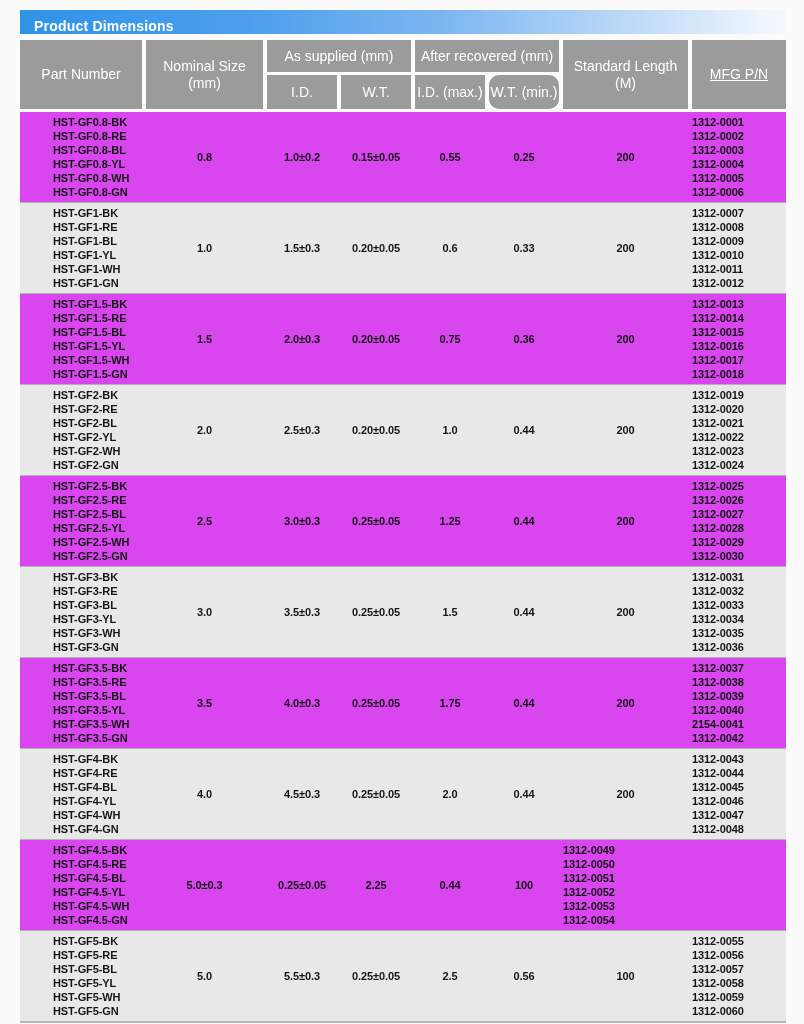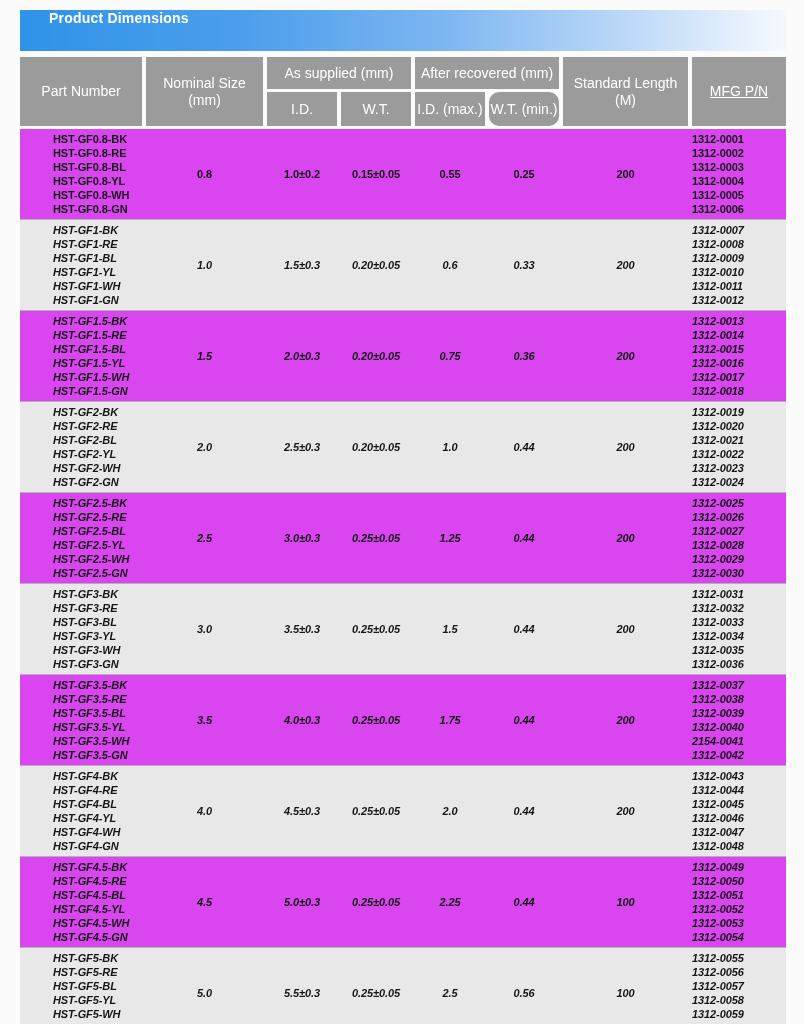--- a/index.html
+++ b/index.html
@@ -6,25 +6,25 @@
   html,body { width:804px; height:1024px; }
   body {
     background:#fbfbfb;
     font-family:"Liberation Sans","DejaVu Sans",sans-serif;
     color:#1a1a1a;
   }
   .page { padding:10px 18px 0 20px; }
 
   
   .title-bar {
-    height:41px;
+    height:24px;
     width:766px;
     background:linear-gradient(90deg,#2f93e8 0%,#4d9fec 30%,#7cb6f1 55%,#b9d7f7 78%,#eef5fd 97%,#f5f9fe 100%);
-    display:flex; align-items:flex-start;
-    padding-left:29px;
+    display:flex; align-items:flex-end;
+    padding-left:14px;
     margin-bottom:6px;
   }
   .title-bar span {
     color:#ffffff; font-size:14px; font-weight:bold; letter-spacing:.2px;
   }
 
   
   .grid-cols {
     display:grid;
     grid-template-columns:122px 117px 70px 70px 70px 70px 125px 1fr;
@@ -54,21 +54,21 @@
   .th.stdlen { grid-area:1/7/3/8; }
   .th.mfg    { grid-area:1/8/3/9;text-decoration:underline; }
 
   
   .tbody { border-bottom:2px solid #b5b5b5; }
   .block {
     padding:3px 0;
     background:#d946ef;
   }
   .block.alt { background:#e8e8e8; }
-  .block.divided { border-top:1px solid #b3b3b3;font-style:italic; }
+  .block.divided { border-top:1px solid #b3b3b3; }
   .cell { font-size:11px; font-weight:bold; letter-spacing:-0.1px; color:#161616; }
   .part-cell { padding-left:33px; }
   .part-cell .line, .mfg-cell .line { line-height:14px; white-space:nowrap; }
   .val { display:flex; align-items:center; justify-content:center; text-align:center; }
   .mfg-cell { }
 </style>
 </head>
 <body>
 
 <div class="page">
@@ -293,21 +293,20 @@
 
   <section class="block grid-cols divided">
     <div class="cell part-cell">
           <div class="line">HST-GF4.5-BK</div>
           <div class="line">HST-GF4.5-RE</div>
           <div class="line">HST-GF4.5-BL</div>
           <div class="line">HST-GF4.5-YL</div>
           <div class="line">HST-GF4.5-WH</div>
           <div class="line">HST-GF4.5-GN</div>
         </div>
-    <div class="cell val">4.5</div>
     <div class="cell val">5.0±0.3</div>
     <div class="cell val">0.25±0.05</div>
     <div class="cell val">2.25</div>
     <div class="cell val">0.44</div>
     <div class="cell val">100</div>
     <div class="cell mfg-cell">
           <div class="line">1312-0049</div>
           <div class="line">1312-0050</div>
           <div class="line">1312-0051</div>
           <div class="line">1312-0052</div>

